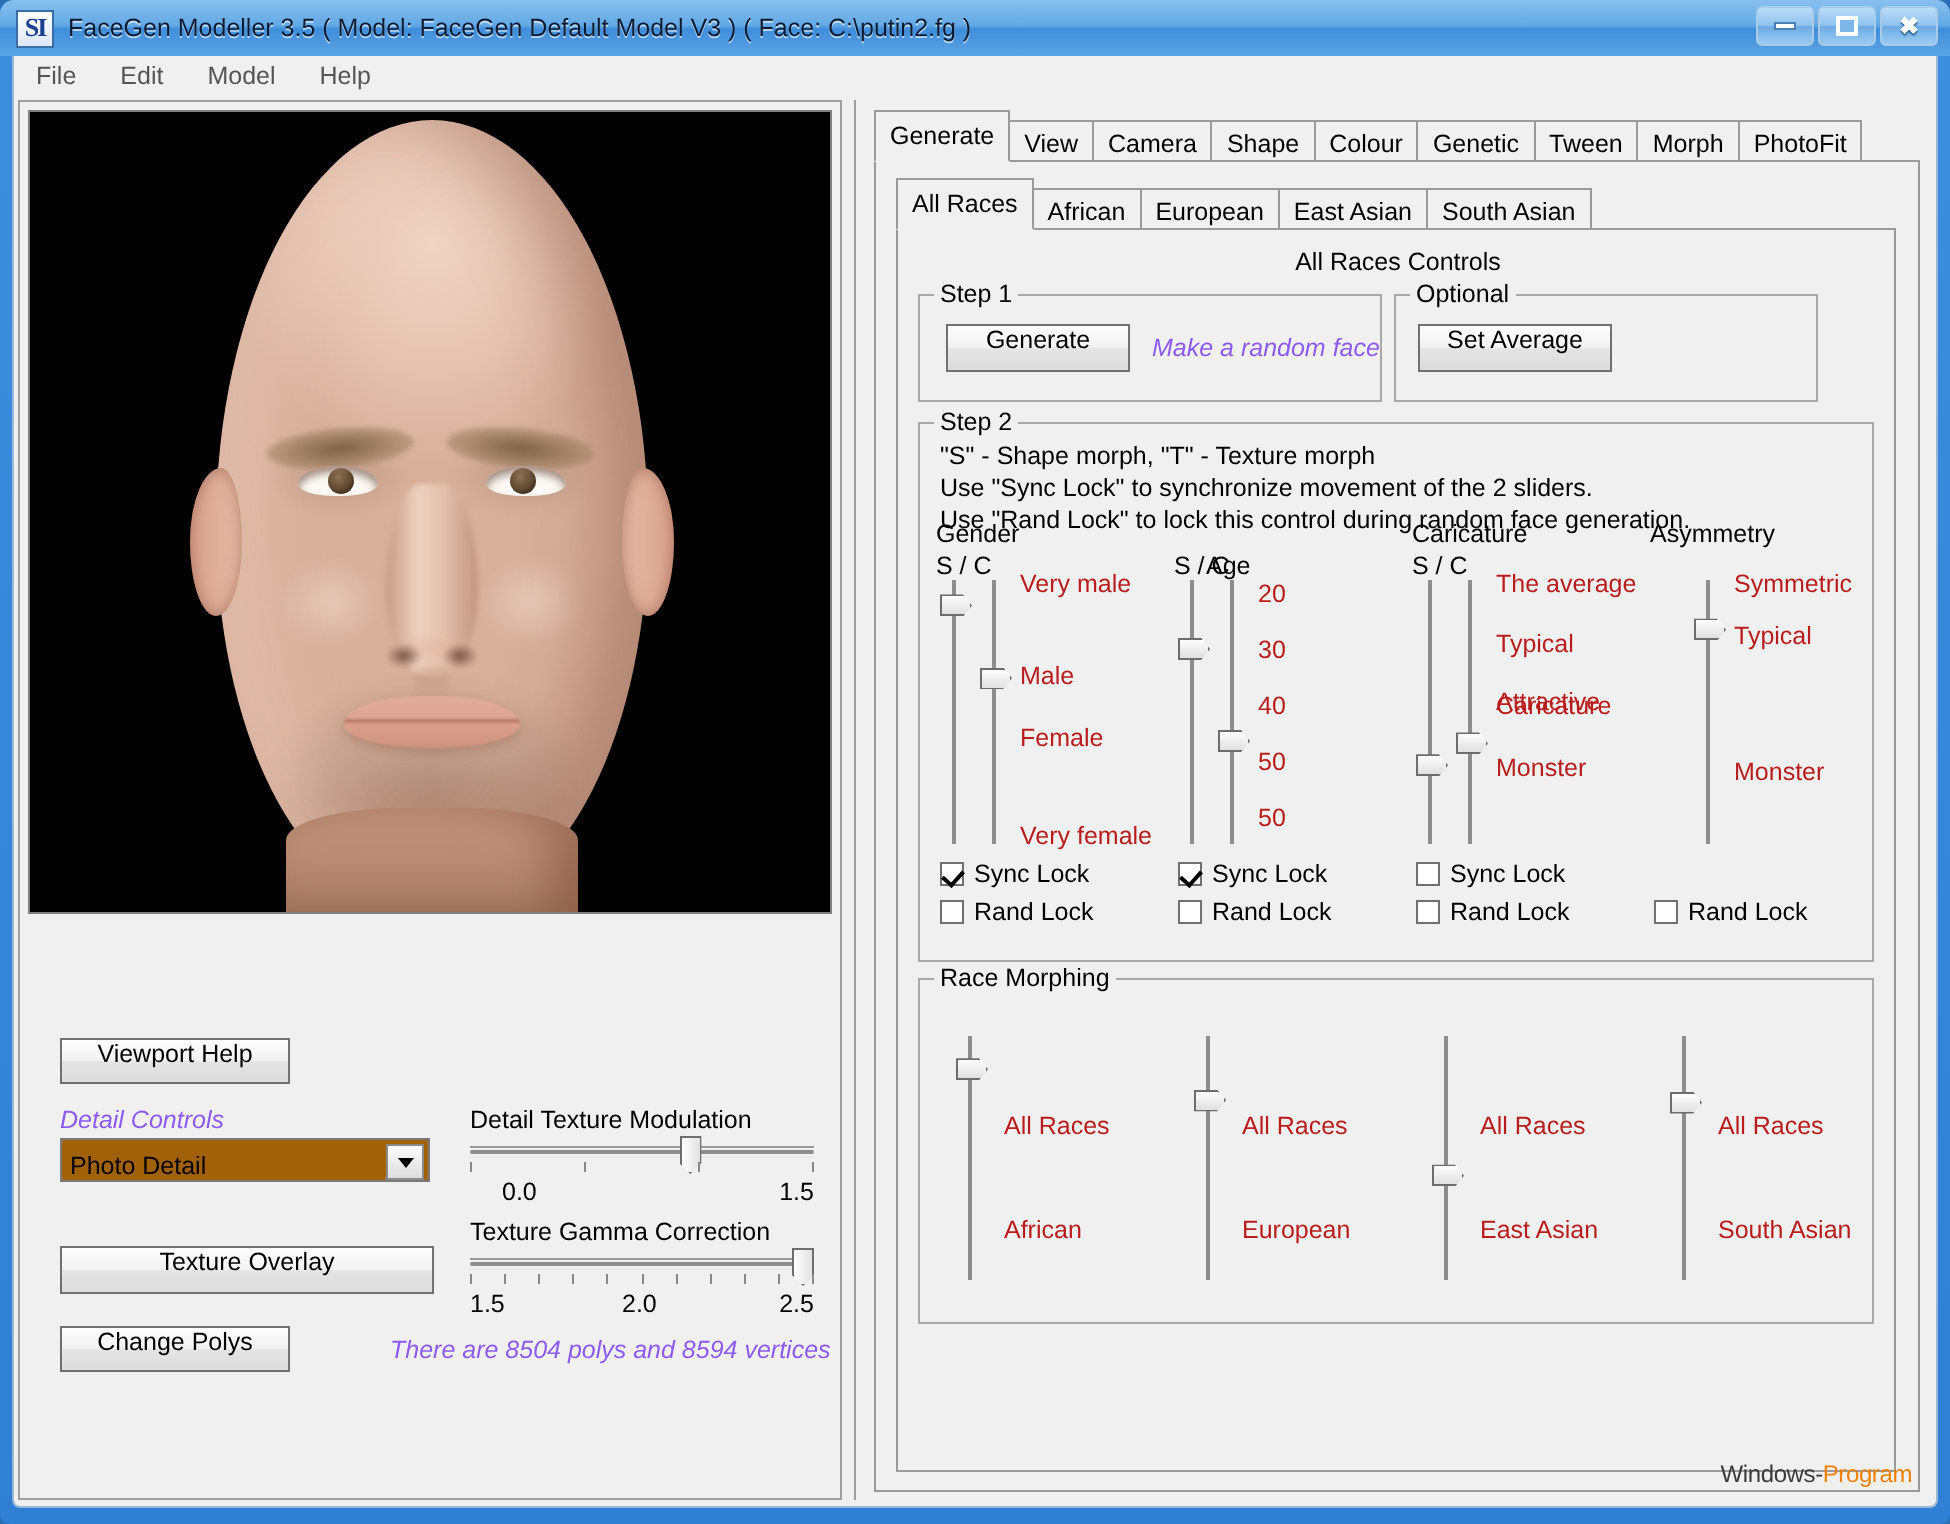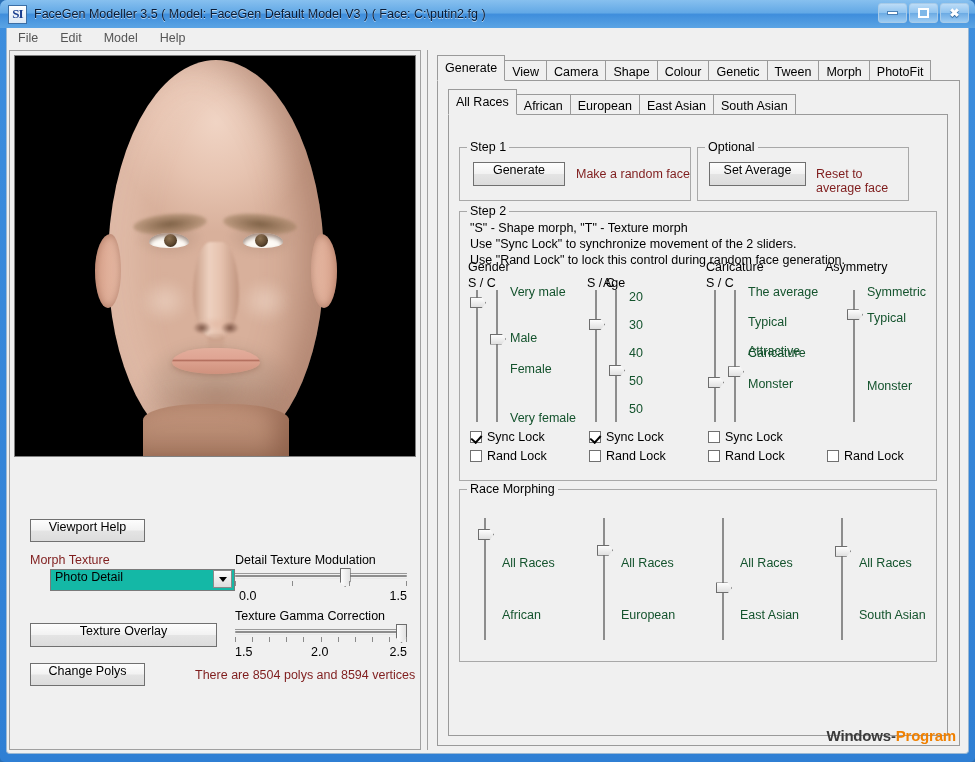--- a/index.html
+++ b/index.html
@@ -159,27 +159,27 @@
   .cheek-hl.r { left:224px; top:222px; }
 
   
   .btn {
     background: linear-gradient(to bottom, #fdfdfd 0%, #f2f2f2 48%, #e4e4e4 52%, #dcdcdc 100%);
     border: 1px solid #707070;
     font-size: 12.5px; color: #000;
     font-family: "Liberation Sans", sans-serif;
     cursor: default; text-align: center;
   }
-  .plain-label { font-size: 12.5px; color: #7f1d1d; }
+  .plain-label { font-size: 12.5px; color: #8b5cf6; font-style: italic; }
   #vp-help { position:absolute; left: 20px; top: 468px; width: 115px; height: 23px; }
   #dt-label { position:absolute; left: 20px; top: 502px; }
   #dt-select {
     position:absolute; left: 20px; top: 518px; width: 185px; height: 22px;
-    background: #14b8a6; border: 1px solid #7a7a7a;
-    display:flex; align-items:flex-start;margin-left:20px;
+    background: #a16207; border: 1px solid #7a7a7a;
+    display:flex; align-items:flex-end;
   }
   #dt-select .val { font-size: 12.5px; padding-left: 4px; flex:1; }
   #dt-select .arrow {
     width: 19px; height: 18px; margin-right: 2px;
     background: linear-gradient(to bottom,#fbfbfb,#dedede);
     border: 1px solid #8a8a8a;
     display:flex; align-items:center; justify-content:center;
   }
   #dt-select .arrow i {
     display:block; width:0;height:0;border-left:4px solid transparent;border-right:4px solid transparent;
@@ -248,35 +248,35 @@
 
   
   .vslider { position:absolute; width: 13px; }
   .vslider .vtrack { position:absolute; left:6px; top:0; width:2px; height:100%; background:#8d8d8d; }
   .vslider .vthumb {
     position:absolute; left:0px; width: 16px; height: 11px;
     background: linear-gradient(to bottom,#fdfdfd,#e0e0e0);
     border: 1px solid #6d6d6d;
     clip-path: polygon(0 0, 72% 0, 100% 50%, 72% 100%, 0 100%);
   }
-  .vlabel { position:absolute; font-size:12.5px; color:#14532d; white-space: nowrap;}
+  .vlabel { position:absolute; font-size:12.5px; color:#b91c1c; white-space: nowrap;}
   .colhead { position:absolute; font-size:12.5px; color:#000; }
 
   .cbrow { position:absolute; display:flex; align-items:center; gap:5px; font-size:12.5px;}
   .cbox {
     width: 12px; height: 12px; background:#fff; border: 1px solid #707070;
     position:relative; flex: 0 0 auto;
   }
   .cbox.checked::after {
     content:""; position:absolute; left:2px; top:1px; width:5px; height:8px;
     border: solid #000; border-width: 0 2px 2px 0; transform: rotate(42deg);
   }
 
   #watermark {
-    position:absolute; right: 12px; bottom: 6px; font-size: 15px; font-weight: bold;
+    position:absolute; right: 12px; bottom: 6px; font-size: 12px; font-weight: normal;
     font-family: "Liberation Sans", sans-serif; letter-spacing: -.2px;
   }
   #watermark .w1 { color:#3b3b3b; }
   #watermark .w2 { color:#f08000; }
 </style>
 </head>
 <body>
 
 <div id="window">
 
@@ -331,21 +331,21 @@
           <div class="philtrum"></div>
           <div class="stubble"></div>
           <div class="mouth"></div>
           <div class="chin-shadow"></div>
           <div class="neck"></div>
         </div>
       </div>
 
       <div class="btn" id="vp-help">Viewport Help</div>
 
-      <div class="plain-label" id="dt-label">Morph Texture</div>
+      <div class="plain-label" id="dt-label">Detail Controls</div>
 
       <div id="dt-select">
         <div class="val">Photo Detail</div>
         <div class="arrow">
             <i></i>
           </div>
       </div>
 
       <div class="btn" id="tex-overlay">Texture Overlay</div>
 
@@ -358,21 +358,21 @@
           <div class="slider-h-line"></div>
           <div class="slider-h-thumb" id="mod-thumb" style="left: 104.65px;"></div>
         </div>
         <div class="ticks" id="mod-ticks">
             <i style="left: 0px;"></i>
             <i style="left: 57px;"></i>
             <i style="left: 114px;"></i>
             <i style="left: 171px;"></i>
           </div>
         <div class="range-row">
-          <span style="left:4px;">0.0</span>
+          <span style="left:16px;">0.0</span>
           <span style="right:0;">1.5</span>
         </div>
       </div>
 
       <div class="slider-h-block" style="left:225px; top:558px;">
         <div class="slider-h-title">Texture Gamma Correction</div>
         <div class="slider-h-track">
           <div class="slider-h-line"></div>
           <div class="slider-h-thumb" id="gam-thumb" style="left: 161px;"></div>
         </div>
@@ -421,31 +421,31 @@
           <div class="subtabstrip" id="sub-tabs">
               <div class="tab active">All Races</div>
               <div class="tab">African</div>
               <div class="tab">European</div>
               <div class="tab">East Asian</div>
               <div class="tab">South Asian</div>
             </div>
 
           <div class="subtabbody">
 
+            <div id="races-title">All Races Controls</div>
 
             <div class="groupbox" style="left:10px; top:32px; width:232px; height:54px;">
               <div class="gb-title">Step 1</div>
               <div class="btn" style="position:absolute; left:13px; top:14px; width:92px; height:24px;">Generate</div>
               <div class="plain-label" style="position:absolute; left:116px; top:19px;">Make a random face</div>
             </div>
 
             <div class="groupbox" style="left:248px; top:32px; width:212px; height:54px;">
               <div class="gb-title">Optional</div>
               <div class="btn" style="position:absolute; left:11px; top:14px; width:97px; height:24px;">Set Average</div>
-              <div class="plain-label" style="position:absolute; left:118px; top:19px;">Reset to average face</div>
             </div>
 
             <div class="groupbox" style="left:10px; top:96px; width:478px; height:270px;">
               <div class="gb-title">Step 2</div>
               <div id="step2-help" style="position:absolute; left:10px; top:8px; font-size:12.5px; line-height:16px;">
                   <div>"S" - Shape morph, "T" - Texture morph</div>
                   <div>Use "Sync Lock" to synchronize movement of the 2 sliders.</div>
                   <div>Use "Rand Lock" to lock this control during random face generation.</div>
                 </div>
               <div id="step2-controls">

